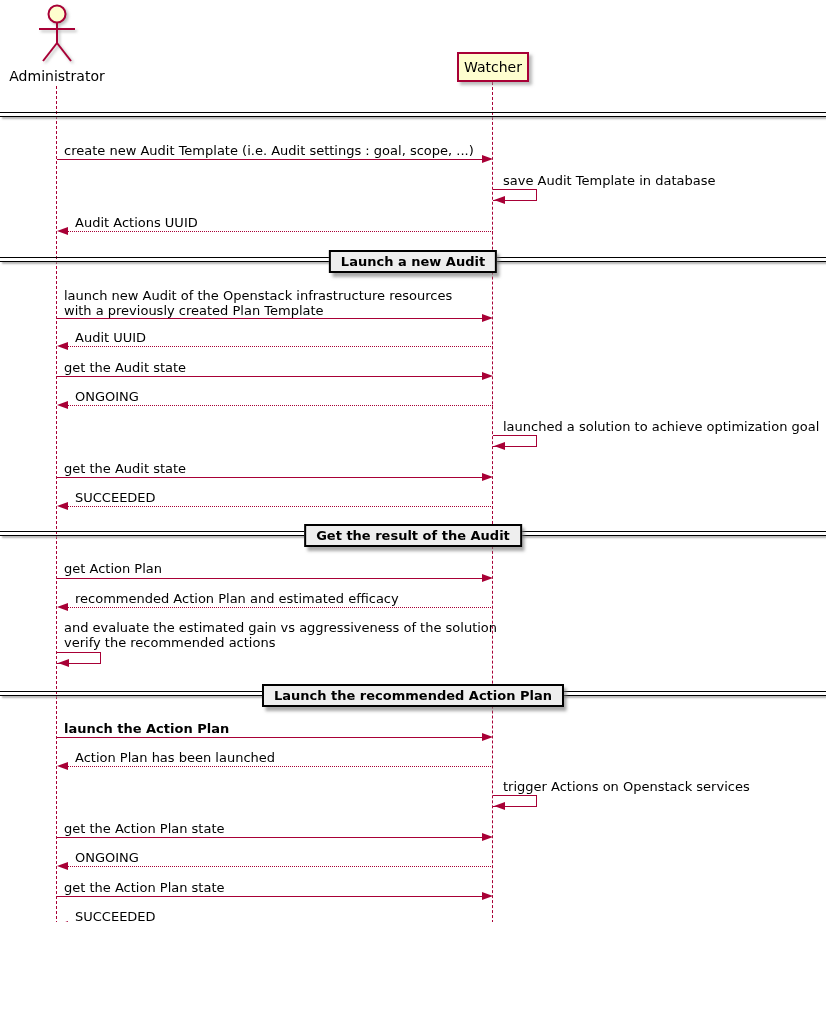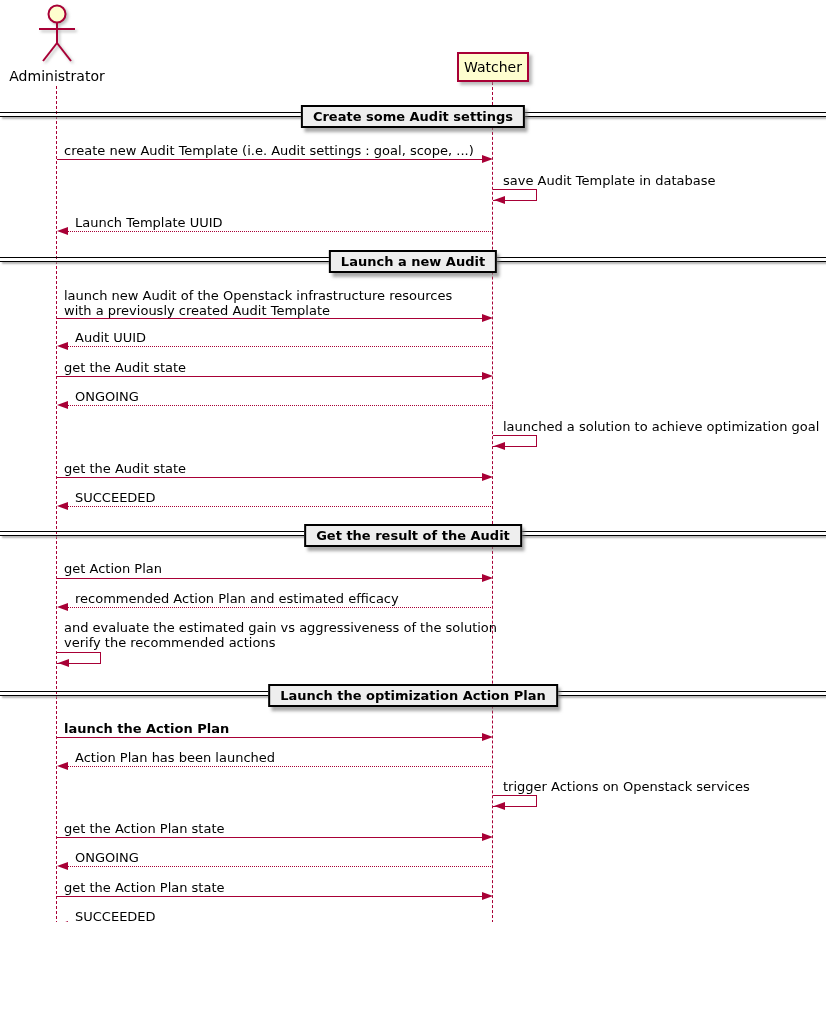--- a/index.html
+++ b/index.html
@@ -59,43 +59,42 @@
 
   <div class="participant-box" style="left:457px;top:52px;">
     <span>Watcher</span>
   </div>
 
   <div class="lifeline" style="left:56px;top:86px;height:858px;"></div>
   <div class="lifeline" style="left:492px;top:82px;height:861px;"></div>
 
   <div class="divider" style="top:105px;">
     <div class="divider-line"></div>
-    <div class="divider-box">Create some Audit settings</div>
   </div>
 
   <div class="lbl" style="left:64px;top:143px;">create new Audit Template (i.e. Audit settings : goal, scope, ...)</div>
   <div class="line-solid" style="left:57px;top:159px;width:426px;"></div>
   <div class="ah-r" style="left:482px;top:155px;"></div>
 
   <div class="lbl" style="left:503px;top:173px;">save Audit Template in database</div>
   <div class="self-loop" style="left:493px;top:189px;"></div>
   <div class="ah-l" style="left:494px;top:196px;"></div>
 
-  <div class="lbl" style="left:75px;top:215px;">Launch Template UUID</div>
+  <div class="lbl" style="left:75px;top:215px;">Audit Actions UUID</div>
   <div class="line-return" style="left:68px;top:231px;width:425px;"></div>
   <div class="ah-l" style="left:57px;top:227px;"></div>
 
   <div class="divider" style="top:250px;">
     <div class="divider-line"></div>
     <div class="divider-box">Launch a new Audit</div>
   </div>
 
   <div class="lbl" style="left:64px;top:288px;">
     <div>launch new Audit of the Openstack infrastructure resources</div>
-    <div>with a previously created Audit Template</div>
+    <div>with a previously created Plan Template</div>
   </div>
   <div class="line-solid" style="left:57px;top:318px;width:426px;"></div>
   <div class="ah-r" style="left:482px;top:314px;"></div>
 
   <div class="lbl" style="left:75px;top:330px;">Audit UUID</div>
   <div class="line-return" style="left:68px;top:346px;width:425px;"></div>
   <div class="ah-l" style="left:57px;top:342px;"></div>
 
   <div class="lbl" style="left:64px;top:360px;">get the Audit state</div>
   <div class="line-solid" style="left:57px;top:376px;width:426px;"></div>
@@ -132,21 +131,21 @@
 
   <div class="lbl" style="left:64px;top:620px;">
     <div>and evaluate the estimated gain vs aggressiveness of the solution</div>
     <div>verify the recommended actions</div>
   </div>
   <div class="self-loop" style="left:57px;top:652px;"></div>
   <div class="ah-l" style="left:58px;top:659px;"></div>
 
   <div class="divider" style="top:684px;">
     <div class="divider-line"></div>
-    <div class="divider-box">Launch the optimization Action Plan</div>
+    <div class="divider-box">Launch the recommended Action Plan</div>
   </div>
 
   <div class="lbl" style="left:64px;top:721px;font-weight:bold;">launch the Action Plan</div>
   <div class="line-solid" style="left:57px;top:737px;width:426px;"></div>
   <div class="ah-r" style="left:482px;top:733px;"></div>
 
   <div class="lbl" style="left:75px;top:750px;">Action Plan has been launched</div>
   <div class="line-return" style="left:68px;top:766px;width:425px;"></div>
   <div class="ah-l" style="left:57px;top:762px;"></div>
 

